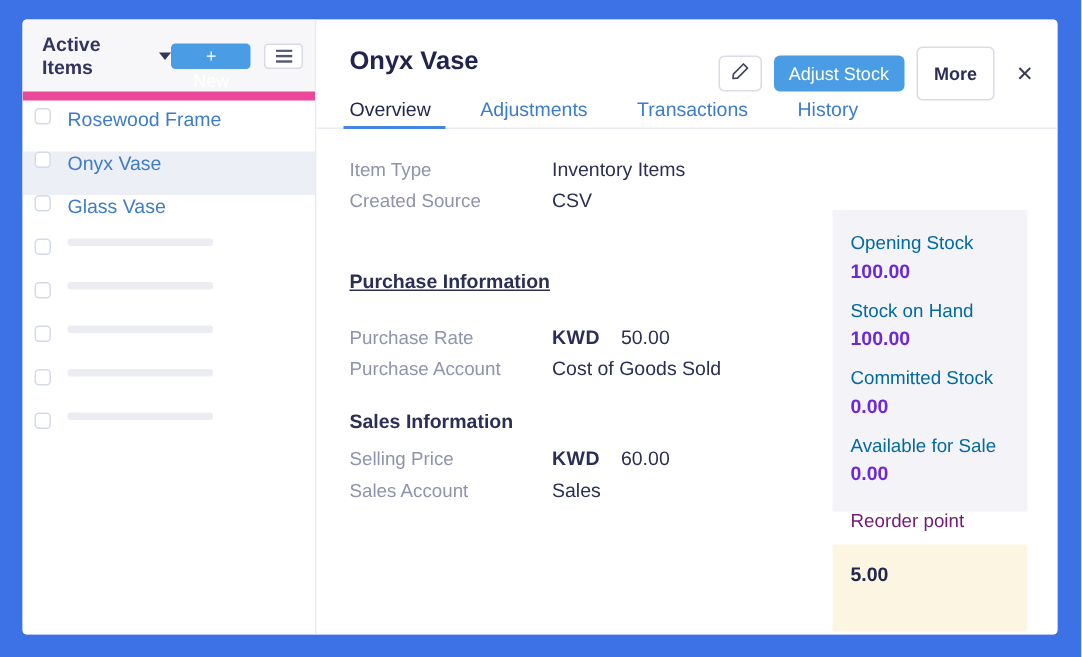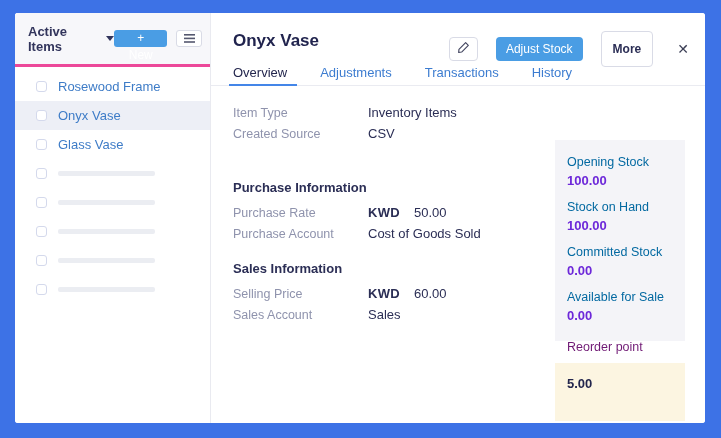--- a/index.html
+++ b/index.html
@@ -10,54 +10,54 @@
     background:#3d72e6; overflow:hidden;
   }
   #card {
     position:absolute; left:15px; top:13px; width:690px; height:410px;
     background:#ffffff; border-radius:3px; display:flex; overflow:hidden;
   }
 
   
   .sidebar { width:196px; flex:0 0 196px; border-right:1px solid #e9eaf0; background:#fff; display:flex; flex-direction:column; }
   .sidebar-header {
-    height:54px; background:#f7f7fa; border-bottom:3px solid #ec4899;
+    height:54px; background:#f7f7fa; border-bottom:6px solid #ec4899;
     display:flex; align-items:center; padding:0 8px 0 13px;
   }
   .filter-toggle { display:flex; align-items:center; cursor:pointer; }
   .filter-label { font-size:13px; font-weight:700; color:#32355c; }
   .caret-down {
     width:0; height:0; margin-left:6px;
     border-left:4px solid transparent; border-right:4px solid transparent;
     border-top:5px solid #32355c;
   }
   .new-btn {
     margin-left:auto; background:#4a9de4; color:#fff; border:none;
     font-size:12px; font-family:inherit; padding:0 10px; height:17px; line-height:17px;
     border-radius:3px; cursor:pointer;
   }
   .menu-btn {
     margin-left:9px; width:27px; height:17px; background:#fff;
     border:1px solid #d9dbe6; border-radius:3px; cursor:pointer;
     display:flex; align-items:center; justify-content:center;
   }
   .item-list { flex:1; padding-top:5px; }
-  .list-row { height:29px; display:flex; align-items:center; padding-left:21px; cursor:pointer; }
+  .list-row { height:29px; display:flex; align-items:flex-start; padding-left:8px; cursor:pointer; }
   .list-row.selected { background:#edeff6; }
   .checkbox {
     width:11px; height:11px; border:1px solid #d4d9ec; border-radius:3px;
     background:#fff; flex:0 0 11px; cursor:pointer;
   }
   .row-label { margin-left:11px; font-size:13px; color:#3e7cc7; }
   .bar { margin-left:11px; width:97px; height:5px; background:#ebedf2; border-radius:2px; }
 
   
   .main { position:relative; flex:1; background:#fff; }
   .page-title { position:absolute; top:18px; left:22px; font-size:17px; font-weight:700; color:#21244e; }
-  .actions { position:absolute; top:18px; right:12px; display:flex; align-items:center; gap:18px;padding-left:21px; }
+  .actions { position:absolute; top:18px; right:12px; display:flex; align-items:center; gap:8px;padding-left:21px; }
   .icon-btn {
     width:29px; height:24px; background:#fff; border:1px solid #d9dbe6; border-radius:4px;
     display:flex; align-items:center; justify-content:center; cursor:pointer;
   }
   .btn-primary {
     height:24px; padding:0 10px; background:#4a9de4; color:#fff; border:none;
     border-radius:4px; font-size:12px; font-family:inherit; cursor:pointer;
   }
   .btn-plain {
     height:36px; padding:0 11px; background:#fff; color:#2b2e55; border:1px solid #d9dbe6;
@@ -75,21 +75,21 @@
     content:""; position:absolute; left:-4px; right:-10px; bottom:-1px; height:2px; background:#4486e8;
   }
 
   .content { position:absolute; top:73px; left:0; right:0; bottom:0; }
   .fields { padding:19px 0 0 22px; width:330px; }
   .frow { display:flex; margin-bottom:4px; min-height:17px; align-items:baseline; }
   .flabel { width:135px; flex:0 0 135px; font-size:12.5px; color:#8f93ad; }
   .fvalue { font-size:13px; color:#2b2e55; }
   .fvalue .cur { font-weight:700; letter-spacing:.3px; margin-right:14px; }
   .section-heading { font-size:13px; font-weight:600; color:#2b2e55; }
-  .gap-lg { margin-top:37px; margin-bottom:10px; }
+  .gap-lg { margin-top:37px; margin-bottom:22px;text-decoration:underline; }
   .gap-md { margin-top:18px; margin-bottom:10px; }
 
   
   .stock-panel {
     position:absolute; top:127px; right:20px; width:130px;
     background:#f4f4f8; padding:15px 12px 6px 12px;
   }
   .stock-entry { margin-bottom:12px; }
   .stock-label { font-size:12.5px; color:#0369a1; }
   .stock-value { font-size:13px; font-weight:700; color:#6d28d9; margin-top:4px; }

